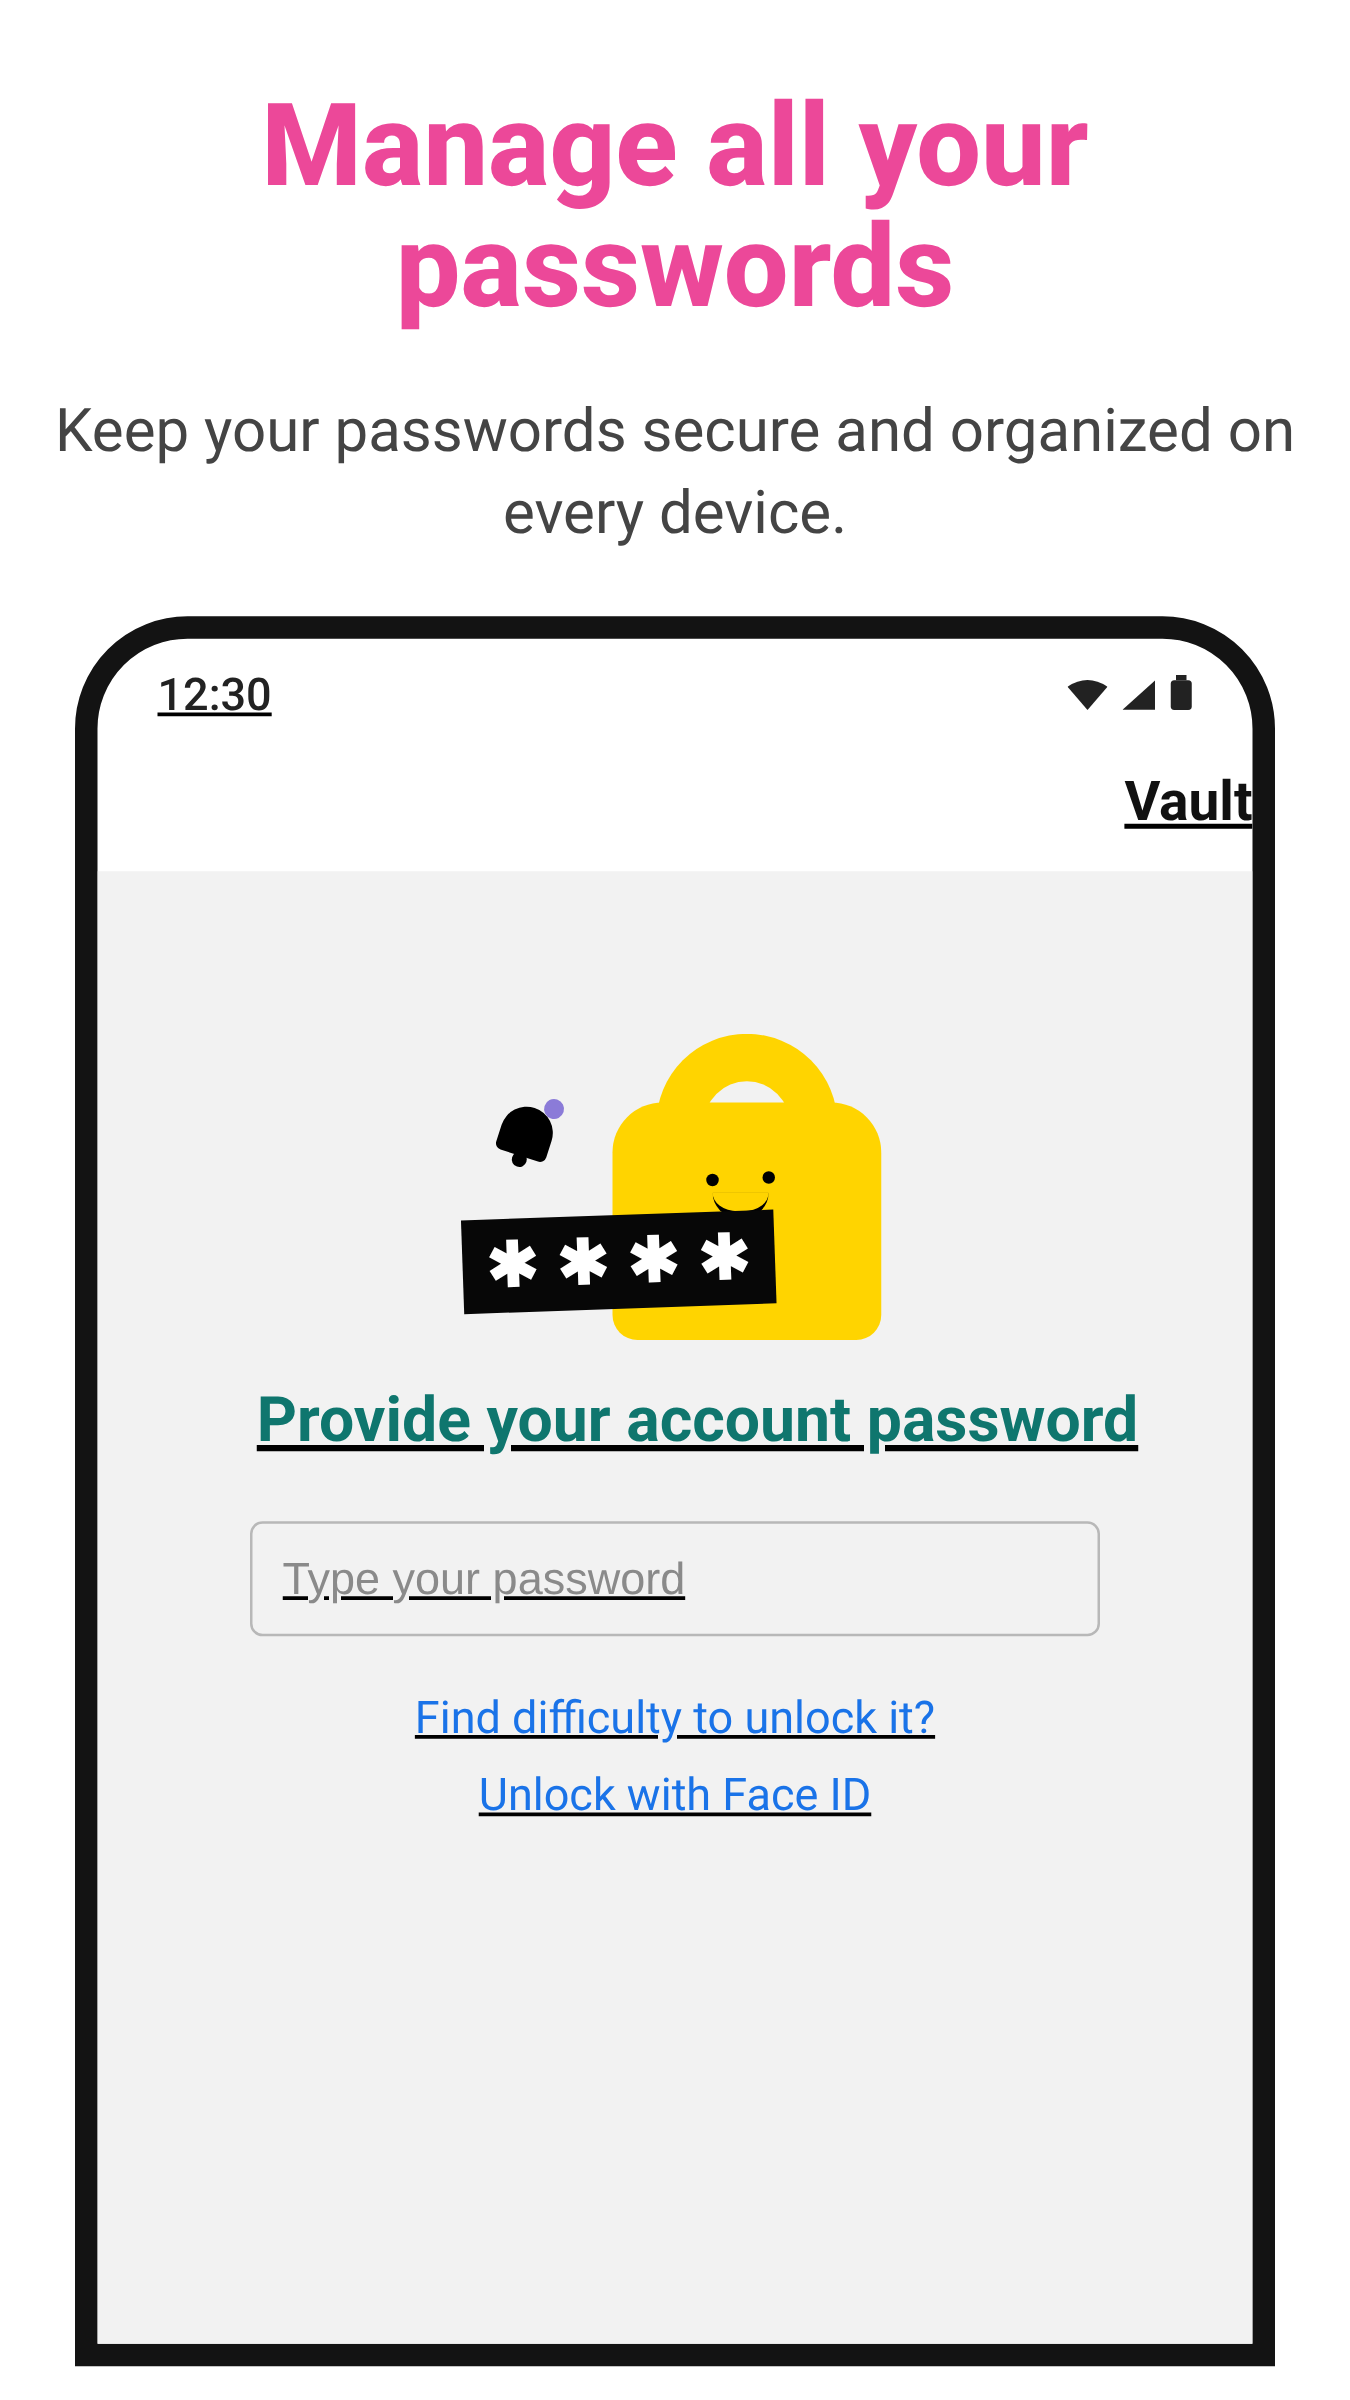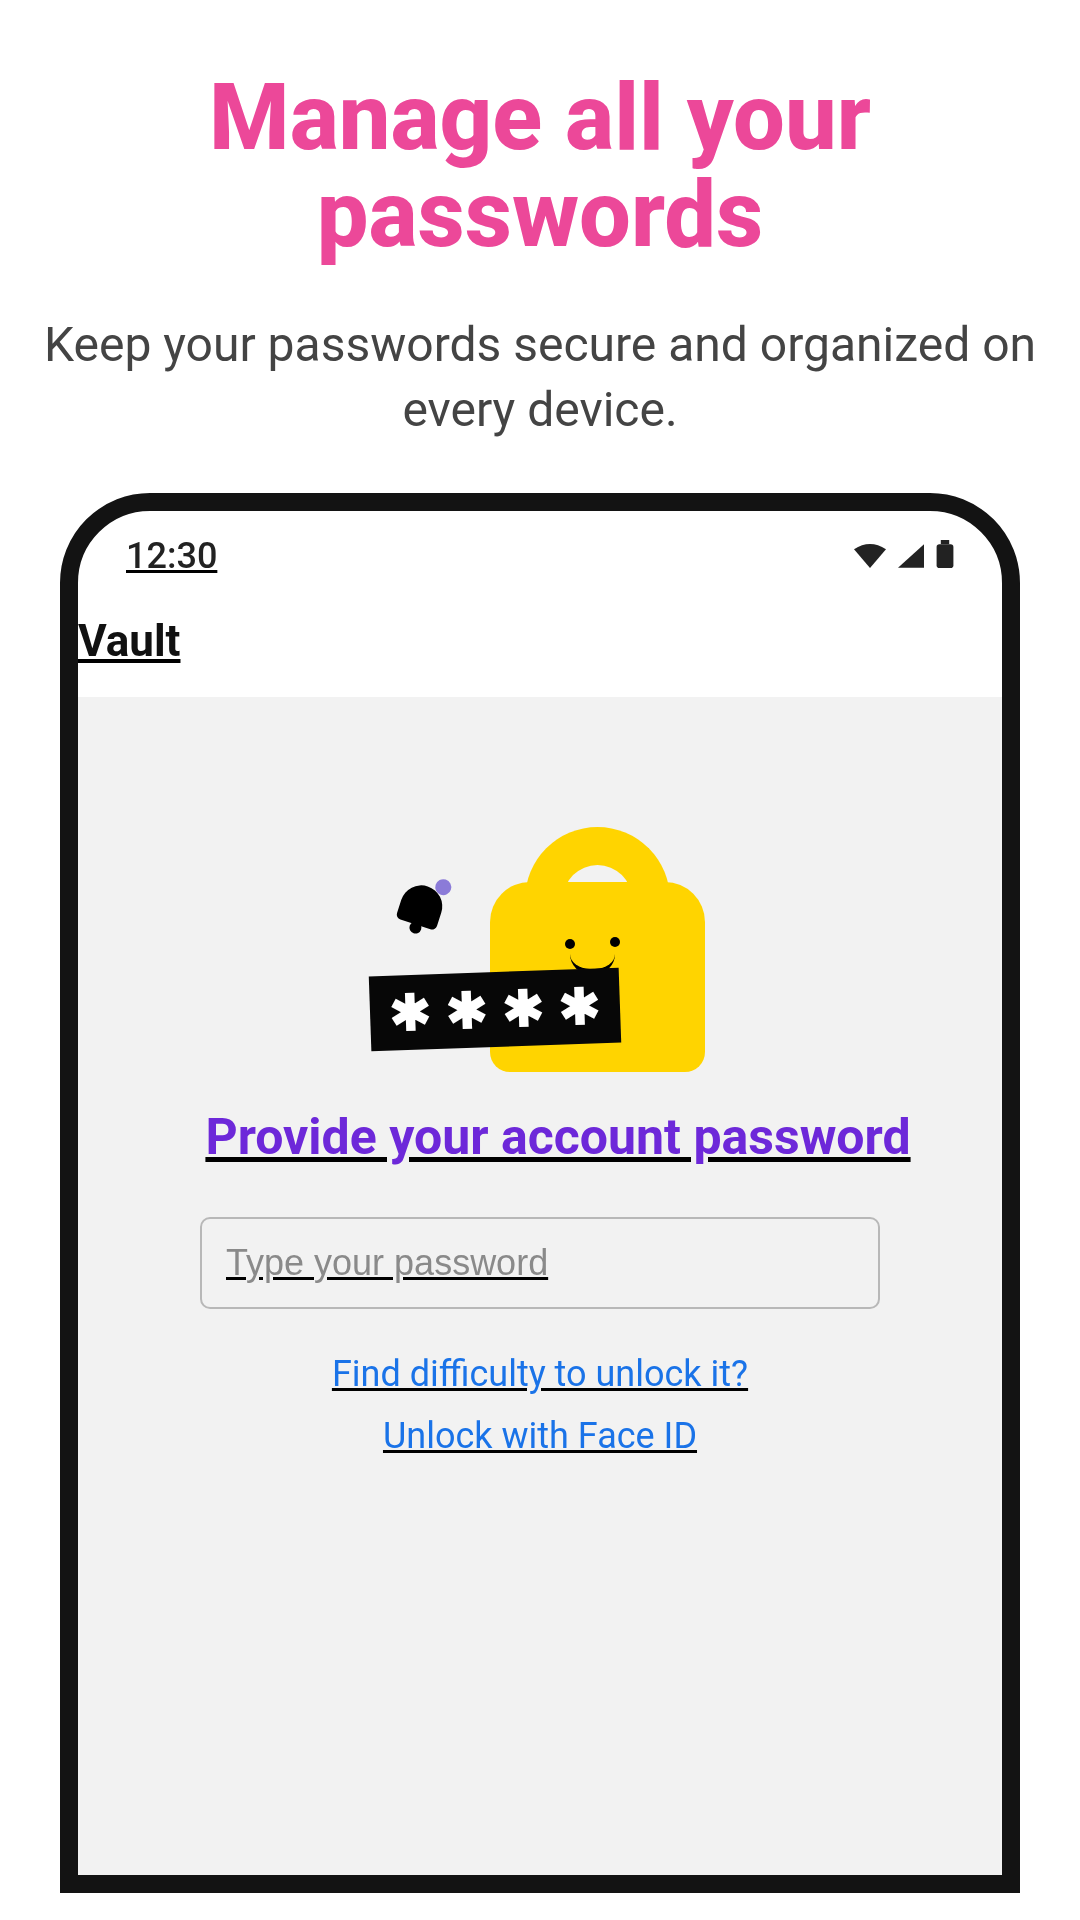--- a/index.html
+++ b/index.html
@@ -50,21 +50,21 @@
     }
     .status-right {
       display: flex;
       align-items: center;
       gap: 12px;
     }
     .wifi-icon, .signal-icon, .battery-icon {
       display: inline-block;
     }
     .app-header {
-      text-align: left;
+      text-align: right;
       font-size: 44px;
       font-weight: 700;
       color: #111;
       padding: 18px 0 30px;
     }
     .app-body {
       background: #f2f2f2;
       width: 100%;
       height: calc(100% - 180px);
       padding-top: 130px;
@@ -160,21 +160,21 @@
     }
     .password-strip .star {
       color: #fff;
       font-size: 50px;
       font-weight: 900;
       line-height: 1;
     }
     .vault-heading {
       font-size: 50px;
       font-weight: 700;
-      color: #6d28d9;
+      color: #0f766e;
       line-height: 1.2;
       padding: 0 90px;
       margin-bottom: 50px;
       margin-left: 36px;
     }
     .password-input {
       width: 680px;
       height: 92px;
       border: 2px solid #b8b8b8;
       border-radius: 10px;

